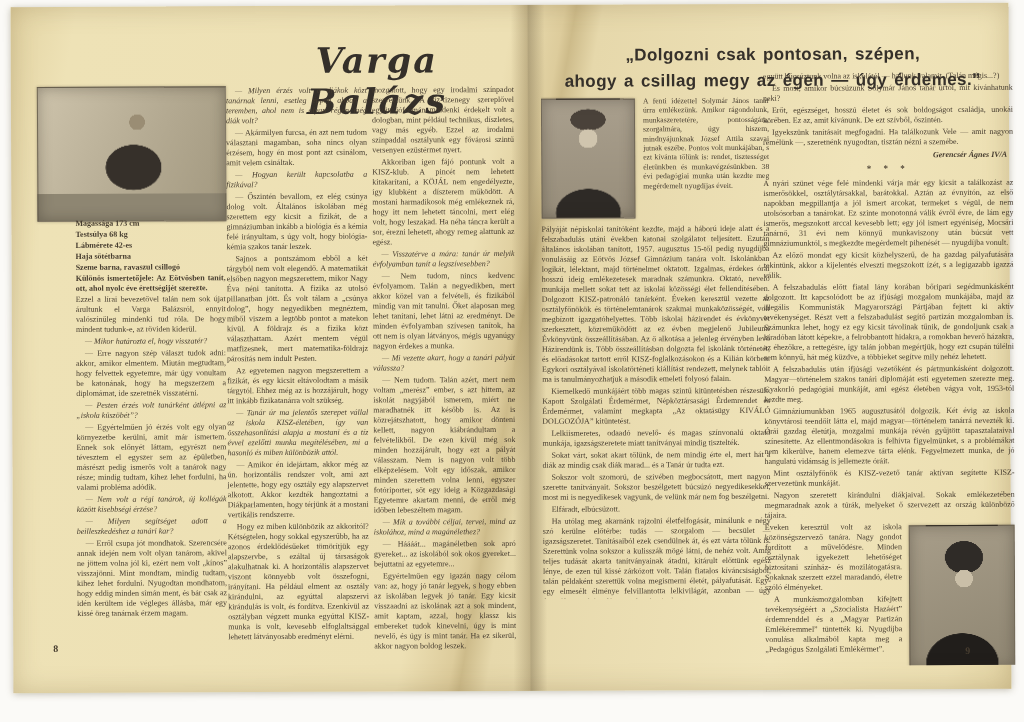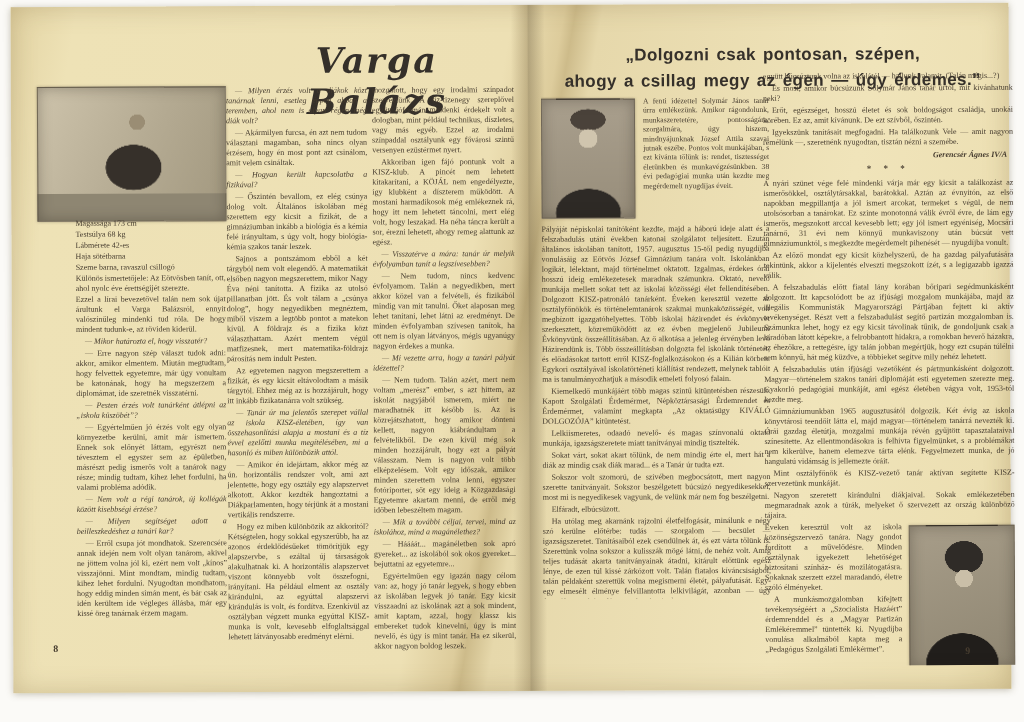--- a/index.html
+++ b/index.html
@@ -67,21 +67,21 @@
   .col-b{left:215px;top:80px;width:141px;height:568px;}
   .col-c{left:361px;top:80px;width:142px;height:568px;}
   .col-r1{left:530px;top:92px;width:228px;height:502px;}
   .col-r2{left:752px;top:68px;width:250px;height:594px;}
   .para{
     margin:0 0 2px;font-size:8px;line-height:10px;
     text-align:justify;text-indent:9px;
   }
   .intro .para{font-size:7.6px;line-height:9.4px;}
   .s-q{font-style:italic;}
-  .s-b{font-weight:normal;text-indent:0;margin:0 0 1px;}
+  .s-b{font-weight:bold;text-indent:0;margin:0 0 1px;}
   .s-first{text-indent:0;}
   .s-sig{text-align:right;font-style:italic;font-weight:bold;padding-right:6px;margin-top:3px;}
   .sep{
     text-align:center;font-weight:bold;letter-spacing:5px;
     font-size:9px;margin:3px 0 5px;color:var(--ink,#463c2f);
   }
   .clear{clear:both;height:2px;}
   .pagenum{
     position:absolute;font-size:10px;font-weight:bold;color:var(--ink,#463c2f);
   }
@@ -121,21 +121,21 @@
       <p class="para">Az egyetemen nagyon megszerettem a fizikát, és egy kicsit eltávolodtam a másik tárgytól. Ehhez még az is hozzájárult, hogy itt inkább fizikatanárra volt szükség.</p>
       <p class="para s-q">— Tanár úr ma jelentős szerepet vállal az iskola KISZ-életében, így van összehasonlítási alapja a mostani és a tíz évvel ezelőtti munka megítélésében, mi a hasonló és miben különbözik attól.</p>
       <p class="para">— Amikor én idejártam, akkor még az ún. horizontális rendszer volt, ami azt jelentette, hogy egy osztály egy alapszervet alkotott. Akkor kezdték hangoztatni a Diákparlamenten, hogy térjünk át a mostani vertikális rendszerre.</p>
       <p class="para">Hogy ez miben különbözik az akkoritól? Kétségtelen, hogy sokkal egyszerűbb, ha az azonos érdeklődésűeket tömörítjük egy alapszervbe, s ezáltal új társaságok alakulhatnak ki. A horizontális alapszervet viszont könnyebb volt összefogni, irányítani. Ha például elment az osztály kirándulni, az egyúttal alapszervi kirándulás is volt, és fordítva. Ezenkívül az osztályban végzett munka egyúttal KISZ-munka is volt, kevesebb elfoglaltsággal lehetett látványosabb eredményt elérni.</p>
     </div>
   <div class="col col-c">
       <p class="para s-first">mozgatott, hogy egy irodalmi színpadot szerveztünk. A tíz-tizenegy szereplővel együtt jóformán mindenki érdekelt volt a dologban, mint például technikus, díszletes, vagy más egyéb. Ezzel az irodalmi színpaddal osztályunk egy fővárosi szintű versenyen ezüstérmet nyert.</p>
       <p class="para">Akkoriban igen fájó pontunk volt a KISZ-klub. A pincét nem lehetett kitakarítani, a KÖJÁL nem engedélyezte, így klubként a díszterem működött. A mostani harmadikosok még emlékeznek rá, hogy itt nem lehetett táncolni, mert elég volt, hogy leszakad. Ha néha táncra került a sor, érezni lehetett, ahogy remeg alattunk az egész.</p>
       <p class="para s-q">— Visszatérve a mára: tanár úr melyik évfolyamban tanít a legszívesebben?</p>
       <p class="para">— Nem tudom, nincs kedvenc évfolyamom. Talán a negyedikben, mert akkor közel van a felvételi, és fizikából mindig van mit tanulni. Őket alaposan meg lehet tanítani, lehet látni az eredményt. De minden évfolyamban szívesen tanítok, ha ott nem is olyan látványos, mégis ugyanúgy nagyon érdekes a munka.</p>
-      <p class="para s-q">— Mi vezette arra, hogy a tanári pályát idézettel?</p>
+      <p class="para s-q">— Mi vezette akart, hogy a tanári pályát válassza?</p>
       <p class="para">— Nem tudom. Talán azért, mert nem voltam „merész” ember, s azt hittem, az iskolát nagyjából ismerem, miért ne maradhatnék itt később is. Az is közrejátszhatott, hogy amikor dönteni kellett, nagyon kiábrándultam a felvételikből. De ezen kívül még sok minden hozzájárult, hogy ezt a pályát válasszam. Nem is nagyon volt több elképzelésem. Volt egy időszak, amikor minden szerettem volna lenni, egyszer fotóriporter, sőt egy ideig a Közgazdasági Egyetemre akartam menni, de erről még időben lebeszéltem magam.</p>
       <p class="para s-q">— Mik a további céljai, tervei, mind az iskolához, mind a magánélethez?</p>
       <p class="para">— Háááát... magánéletben sok apró gyereket... az iskolából sok okos gyereket... bejuttatni az egyetemre...</p>
       <p class="para">Egyértelműen egy igazán nagy célom van: az, hogy jó tanár legyek, s hogy ebben az iskolában legyek jó tanár. Egy kicsit visszaadni az iskolának azt a sok mindent, amit kaptam, azzal, hogy klassz kis embereket tudok kinevelni, úgy is mint nevelő, és úgy is mint tanár. Ha ez sikerül, akkor nagyon boldog leszek.</p>
       <p class="para s-q">— Ha újra kezdené?</p>
     </div>
   <div class="pagenum pn-left">8</div>
 
   <div class="title-quote">
     <div>„Dolgozni csak pontosan, szépen,</div>

